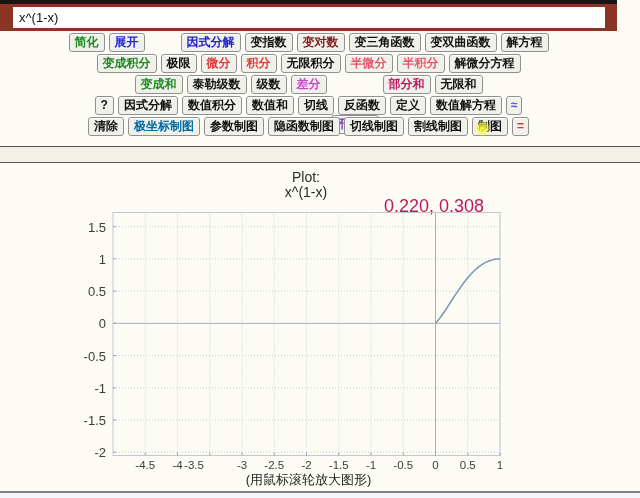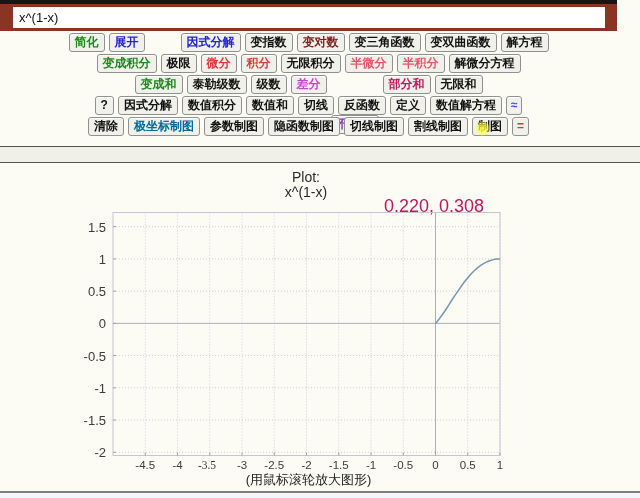--- a/index.html
+++ b/index.html
@@ -176,21 +176,21 @@
       <span class="ytick" style="top: 56.6804px;">1.5</span>
       <span class="ytick" style="top: 88.9085px;">1</span>
       <span class="ytick" style="top: 121.137px;">0.5</span>
       <span class="ytick" style="top: 153.365px;">0</span>
       <span class="ytick" style="top: 185.593px;">-0.5</span>
       <span class="ytick" style="top: 217.821px;">-1</span>
       <span class="ytick" style="top: 250.049px;">-1.5</span>
       <span class="ytick" style="top: 282.277px;">-2</span>
       <span class="xtick" style="left: 123.25px;">-4.5</span>
       <span class="xtick" style="left: 155.5px;">-4</span>
-      <span class="xtick" style="left: 185px; font-family: Liberation Serif, serif;">-3.5</span>
+      <span class="xtick" style="left: 172px;">-3.5</span>
       <span class="xtick" style="left: 220px;">-3</span>
       <span class="xtick" style="left: 252.25px;">-2.5</span>
       <span class="xtick" style="left: 284.5px;">-2</span>
       <span class="xtick" style="left: 316.75px;">-1.5</span>
       <span class="xtick" style="left: 349px;">-1</span>
       <span class="xtick" style="left: 381.25px;">-0.5</span>
       <span class="xtick" style="left: 413.5px;">0</span>
       <span class="xtick" style="left: 445.75px;">0.5</span>
       <span class="xtick" style="left: 478px;">1</span>
     </div>

